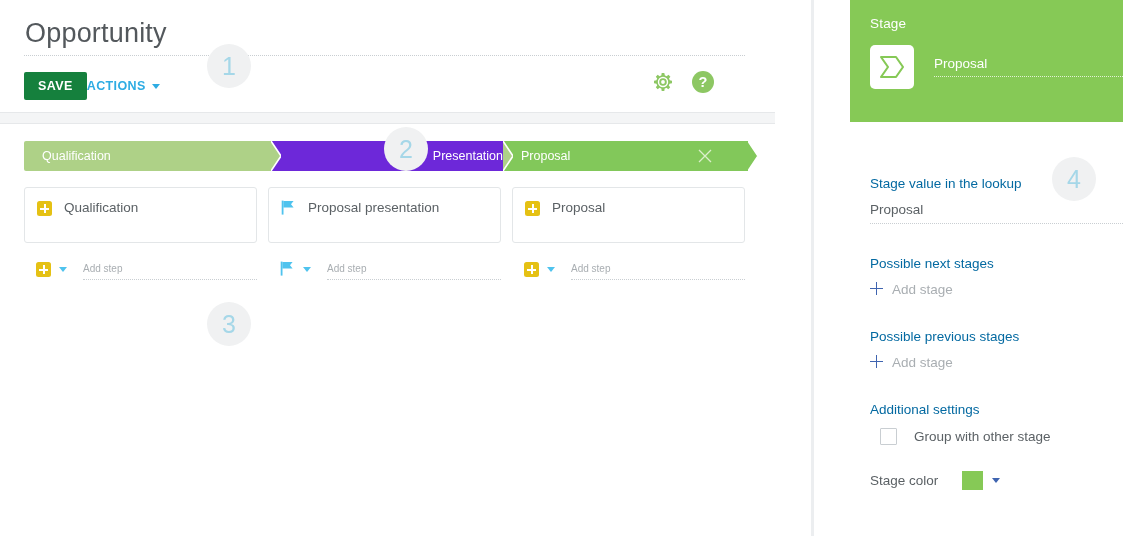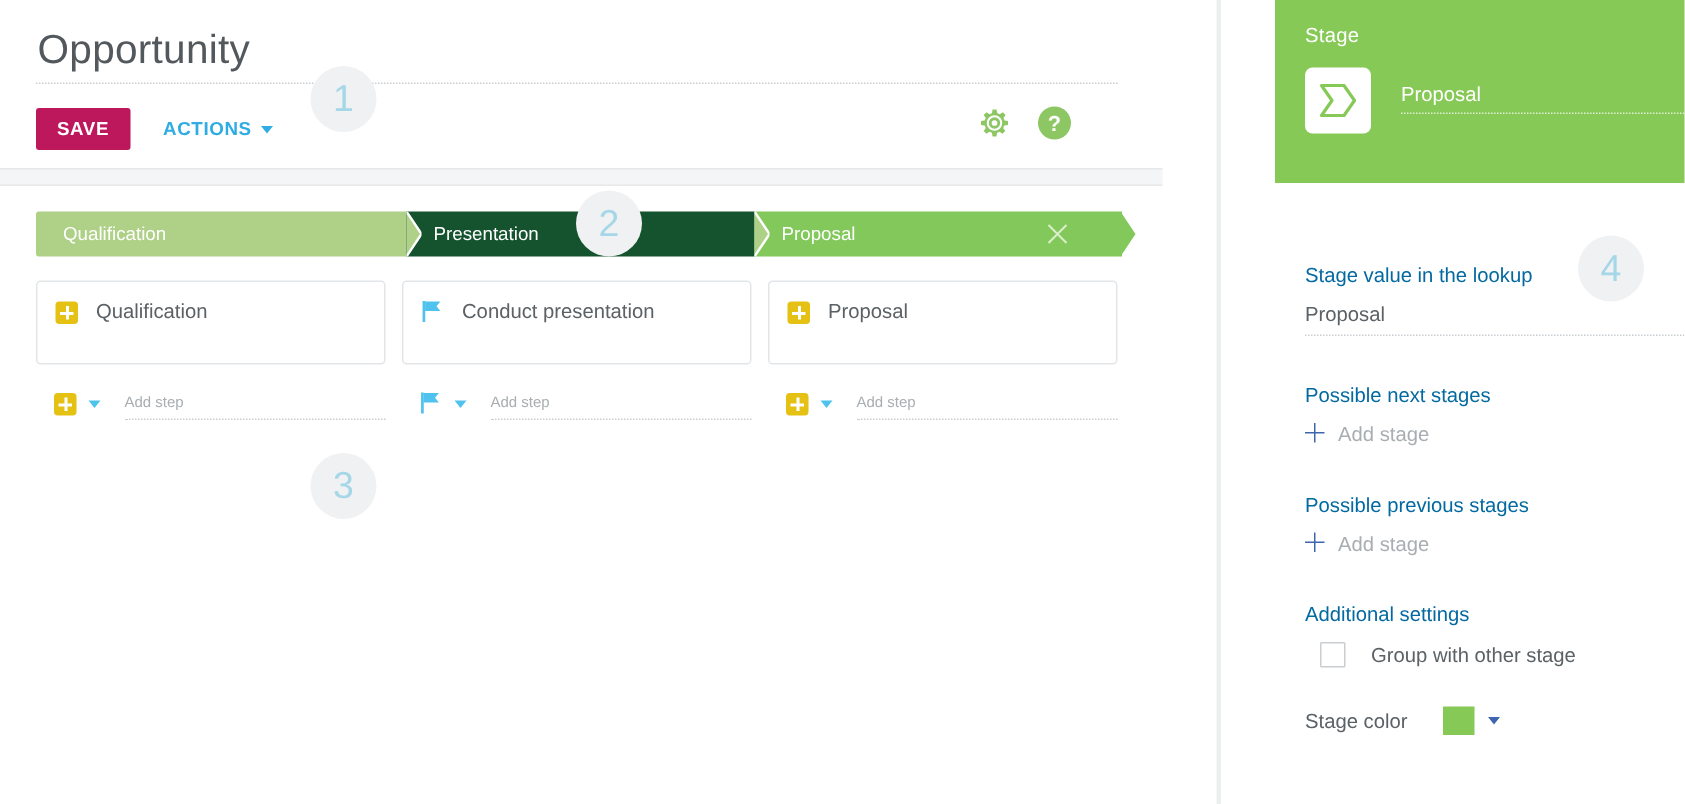--- a/index.html
+++ b/index.html
@@ -29,31 +29,31 @@
     margin-top: 3px; height: 0;
     border-bottom: 1px dotted #c9ced2;
   }
 
   .toolbar {
     display: flex; align-items: center;
     padding: 14px 0 0 0; height: 46px;
     position: relative;
   }
   .btn-save {
-    background: #be185d; color: #ffffff;
+    background: #15803d; color: #ffffff;
     border: none; border-radius: 2px;
     font-family: "Liberation Sans", sans-serif;
     font-size: 12.5px; font-weight: 700; letter-spacing: .4px;
     padding: 0 14px; height: 28px; line-height: 28px;
     cursor: pointer;
   }
   .btn-actions {
     background: none; border: none;
     color: #2eace3; font-size: 12.5px; font-weight: 700;
-    letter-spacing: .4px; margin-left: 22px; cursor: pointer;
+    letter-spacing: .4px; cursor: pointer;
     font-family: "Liberation Sans", sans-serif;
     display: flex; align-items: center; gap: 6px;
   }
   .caret-down {
     width: 0; height: 0;
     border-left: 4.5px solid transparent;
     border-right: 4.5px solid transparent;
     border-top: 5px solid #2eace3;
     display: inline-block;
   }
@@ -79,21 +79,21 @@
     display: flex; align-items: center;
     color: #ffffff; font-size: 12.5px;
     padding-left: 18px;
     cursor: pointer;
   }
   .stage-seg .lbl { position: relative; z-index: 2; }
   .stage-seg.s1 {
     width: 247px; background: #aed187;
     border-radius: 2px 0 0 2px;
   }
-  .stage-seg.s2 { width: 232px; background: #14532d; }
+  .stage-seg.s2 { width: 232px; background: #6d28d9; justify-content: flex-end; }
   .stage-seg.s3 { width: 245px; background: #82c85a; }
   
   .notch {
     position: absolute; right: -10px; top: 0;
     width: 10px; height: 30px; z-index: 3;
   }
   .stage-close {
     position: absolute; right: 36px; top: 50%;
     transform: translateY(-50%);
     width: 14px; height: 14px; cursor: pointer; z-index: 4;
@@ -315,21 +315,21 @@
           <span class="field">Add step</span>
         </div>
       </div>
 
       <div class="col">
         <div class="card">
           <svg class="flag" viewBox="0 0 15 16">
             <path d="M1.6 0.6 v14 " stroke="#4fc3ee" stroke-width="1.8" fill="none"></path>
             <path d="M2.4 1 h10.2 l-2.6 3.2 2.6 3.2 h-10.2 z" fill="#4fc3ee"></path>
           </svg>
-          <span class="ctext">Conduct presentation</span>
+          <span class="ctext">Proposal presentation</span>
         </div>
         <div class="addstep">
           <svg class="flag" viewBox="0 0 15 16">
             <path d="M1.6 0.6 v14 " stroke="#4fc3ee" stroke-width="1.8" fill="none"></path>
             <path d="M2.4 1 h10.2 l-2.6 3.2 2.6 3.2 h-10.2 z" fill="#4fc3ee"></path>
           </svg>
           <span class="mini-caret"></span>
           <span class="field">Add step</span>
         </div>
       </div>

